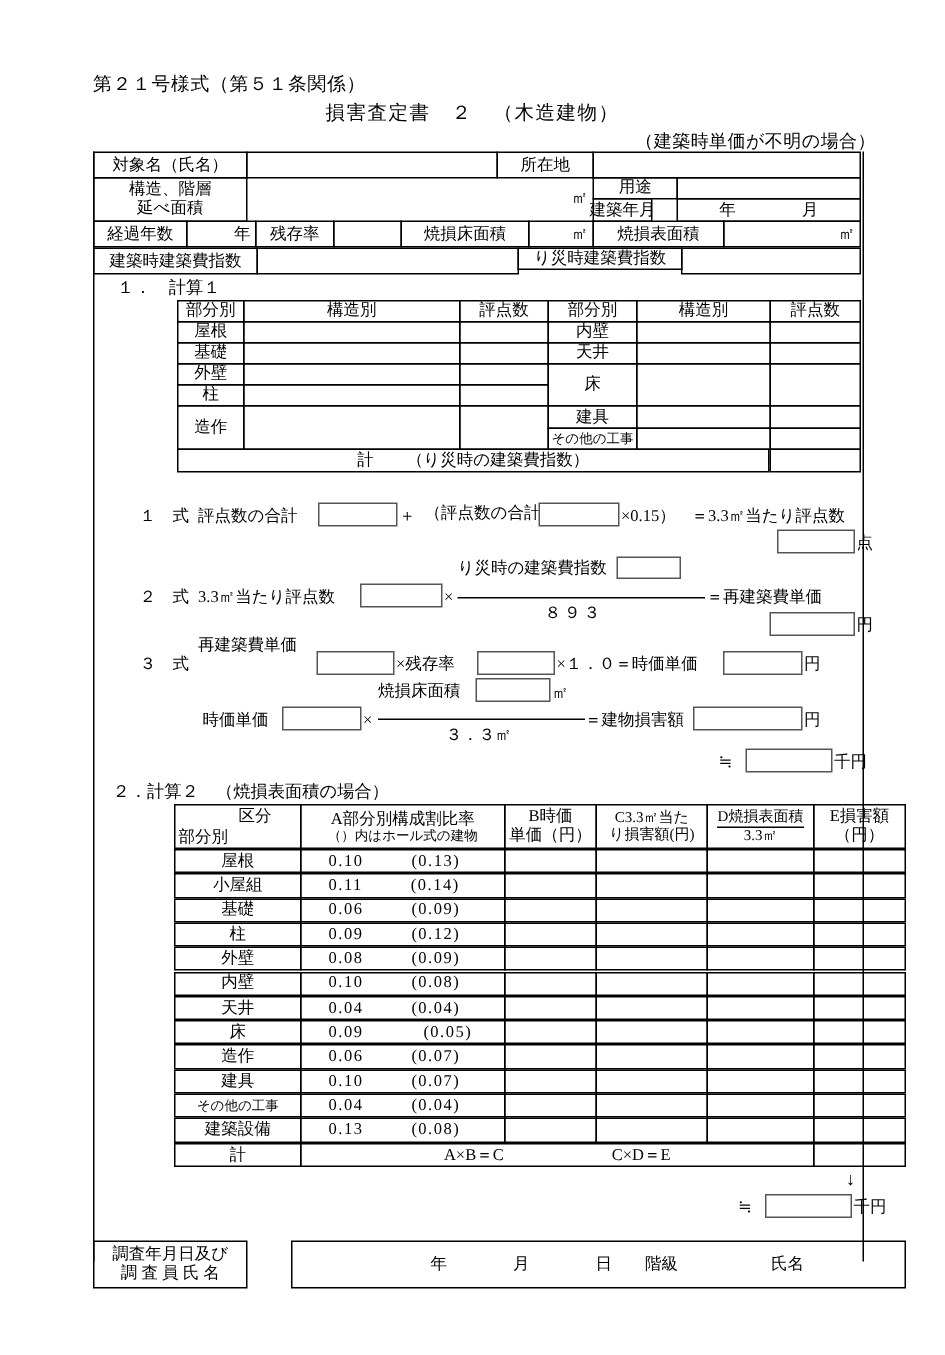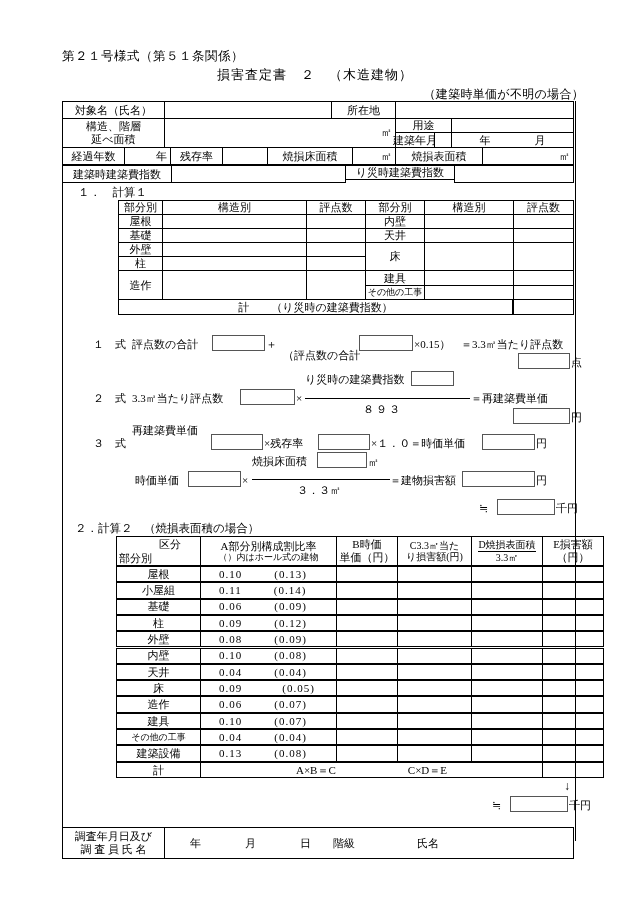--- a/index.html
+++ b/index.html
@@ -20,21 +20,21 @@
   .hdr-note{position:absolute;right:46px;top:86px;font-size:12px;letter-spacing:.3px;}
 
   
   .frame{position:absolute;left:62px;top:101px;width:512px;height:740px;
          border-left:1px solid #000;border-right:1px solid #000;}
 
   
   .c{position:absolute;box-sizing:border-box;border:1px solid #000;
      display:flex;align-items:center;justify-content:center;
      font-size:11px;line-height:1.15;white-space:nowrap;}
-  .c.l{justify-content:flex-start;padding-left:0;}
+  .c.l{justify-content:center;padding-left:0;margin-left:30px;}
   .c.r{justify-content:flex-end;padding-right:3px;}
   .c.stack{flex-direction:column;justify-content:center;}
 
   .t{position:absolute;font-size:11px;line-height:1.15;white-space:nowrap;}
   .sm{font-size:10px;}
   .xs{font-size:9px;}
 
   .box{position:absolute;border:1px solid #555;box-sizing:border-box;background:#fff;}
 
   .fracline{position:absolute;border-top:1px solid #000;}
@@ -139,21 +139,21 @@
   <div class="c" style="left:118px;top:299px;width:395px;height:16px;">
     <span style="margin-right:22px;">計</span>
     <span>（り災時の建築費指数）</span>
   </div>
   <div class="c" style="left:513px;top:299px;width:61px;height:16px;"></div>
 
   <div class="t" style="left:93px;top:338px;">１　式</div>
   <div class="t" style="left:132px;top:338px;">評点数の合計</div>
   <div class="box" style="left:212px;top:335px;width:53px;height:16px;"></div>
   <div class="t" style="left:266px;top:338px;">＋</div>
-  <div class="t" style="left:283px;top:349px;font-family:Liberation Serif, serif;">（評点数の合計</div>
+  <div class="t" style="left:283px;top:336px;font-family:Liberation Serif, serif;">（評点数の合計</div>
   <div class="box" style="left:359px;top:335px;width:54px;height:16px;"></div>
   <div class="t" style="left:414px;top:338px;">×0.15）</div>
   <div class="t" style="left:461px;top:338px;">＝3.3㎡当たり評点数</div>
   <div class="box" style="left:518px;top:353px;width:52px;height:16px;"></div>
   <div class="t" style="left:571px;top:356px;">点</div>
 
   <div class="t" style="left:93px;top:392px;">２　式</div>
   <div class="t" style="left:132px;top:392px;">3.3㎡当たり評点数</div>
   <div class="box" style="left:240px;top:389px;width:55px;height:16px;"></div>
   <div class="t" style="left:296px;top:392px;">×</div>

